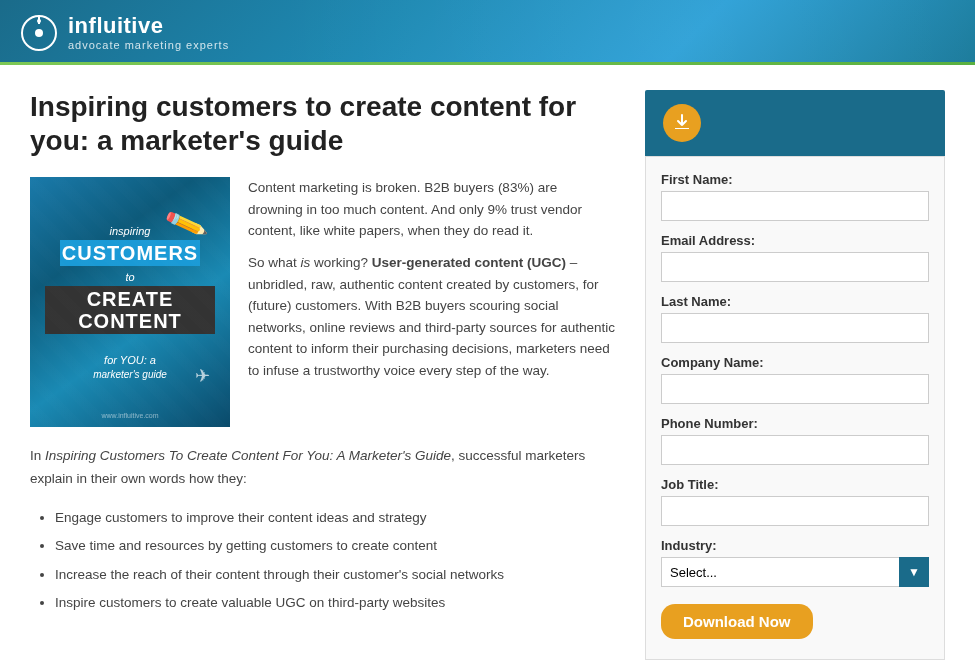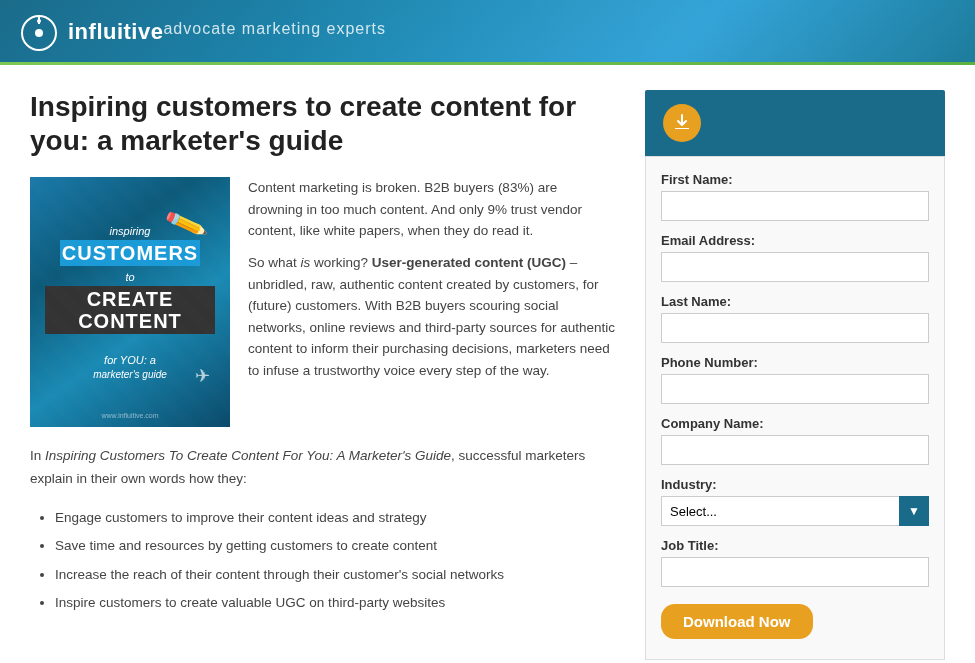--- a/index.html
+++ b/index.html
@@ -26,32 +26,32 @@
       align-items: center;
       gap: 10px;
       z-index: 1;
     }
     .logo-icon {
       width: 38px;
       height: 38px;
     }
     .logo-text-area {
       display: flex;
-      flex-direction: row;
+      flex-direction: column;
     }
     .logo-name {
       color: #fff;
       font-size: 22px;
       font-weight: bold;
       letter-spacing: 0.5px;
       line-height: 1.1;
     }
     .logo-tagline {
       color: rgba(255,255,255,0.8);
-      font-size: 16px;
+      font-size: 11px;
       letter-spacing: 1px;
       text-transform: lowercase;
       text-align: center;
     }
     .header-green-bar {
       position: absolute;
       bottom: 0;
       left: 0;
       right: 0;
       height: 3px;
@@ -360,45 +360,45 @@
       </div>
       <div class="form-group">
         <label class="form-label">Email Address:</label>
         <input type="email" class="form-input" style="">
       </div>
       <div class="form-group">
         <label class="form-label">Last Name:</label>
         <input type="text" class="form-input" style="">
       </div>
       <div class="form-group">
+        <label class="form-label">Company Name:</label>
+        <input type="text" class="form-input" style="">
+      </div>
+      <div class="form-group">
         <label class="form-label">Phone Number:</label>
         <input type="tel" class="form-input" style="">
       </div>
       <div class="form-group">
-        <label class="form-label">Company Name:</label>
+        <label class="form-label">Job Title:</label>
         <input type="text" class="form-input" style="">
       </div>
       <div class="form-group">
         <label class="form-label">Industry:</label>
         <div class="form-select-wrapper">
           <select class="form-select">
             <option>Select...</option>
             <option>Technology</option>
             <option>Healthcare</option>
             <option>Finance</option>
             <option>Retail</option>
             <option>Manufacturing</option>
             <option>Other</option>
           </select>
           <div class="select-arrow">
             <span class="select-arrow-inner">▼</span>
           </div>
         </div>
       </div>
-      <div class="form-group">
-        <label class="form-label">Job Title:</label>
-        <input type="text" class="form-input" style="">
-      </div>
       <button class="download-btn">Download Now</button>
     </div>
   </div>
 
 </div>
 
 </body></html>

